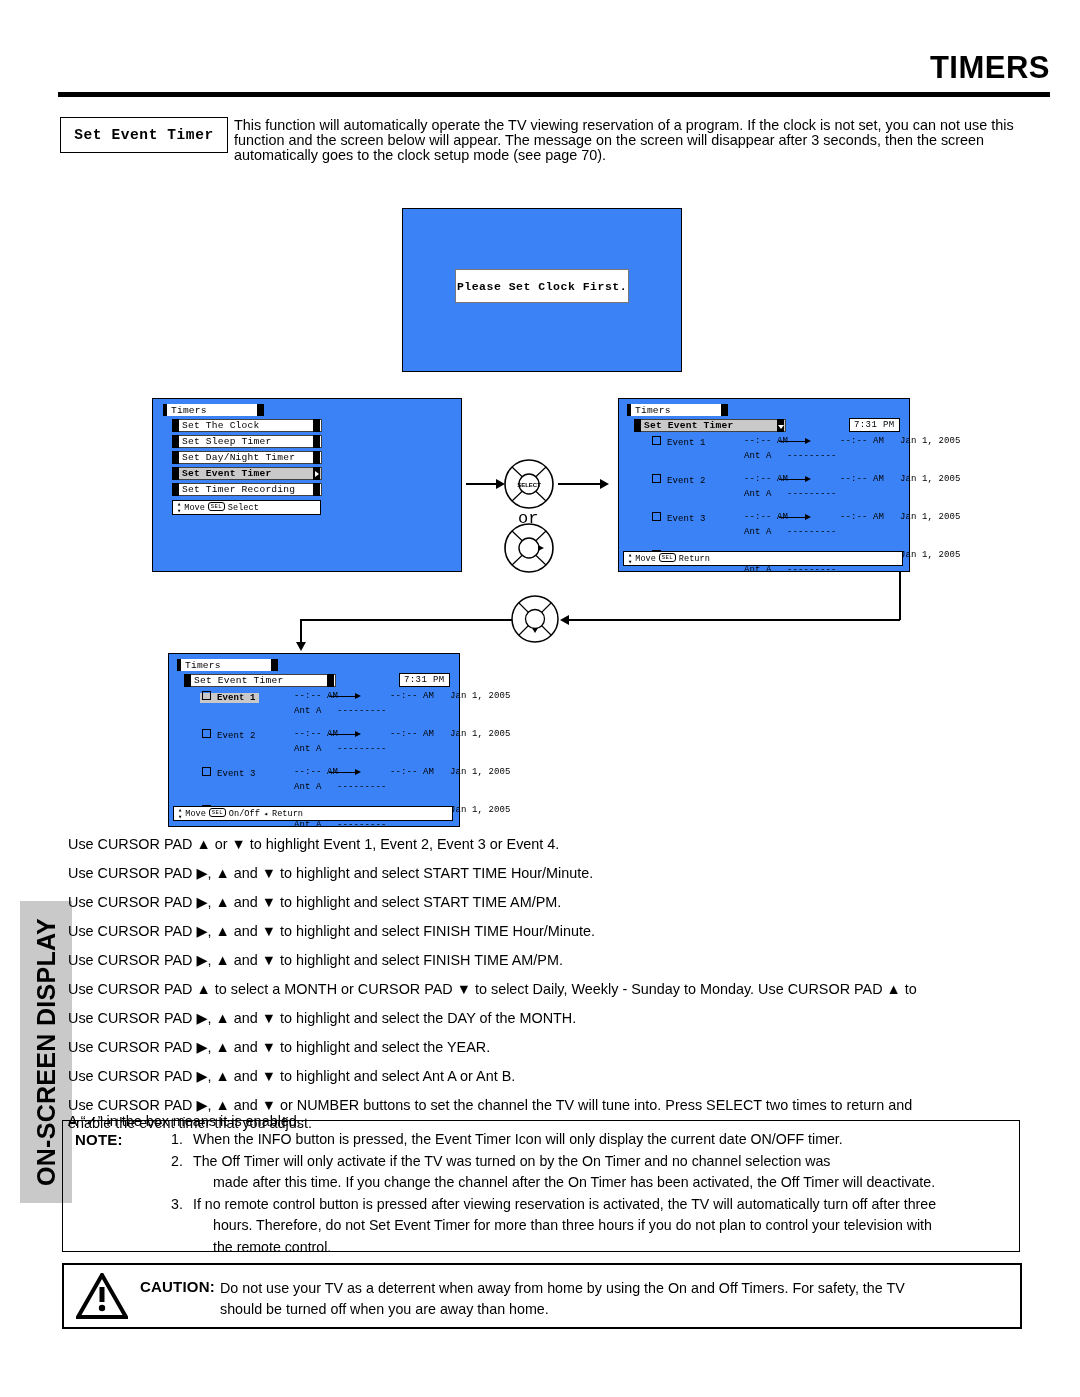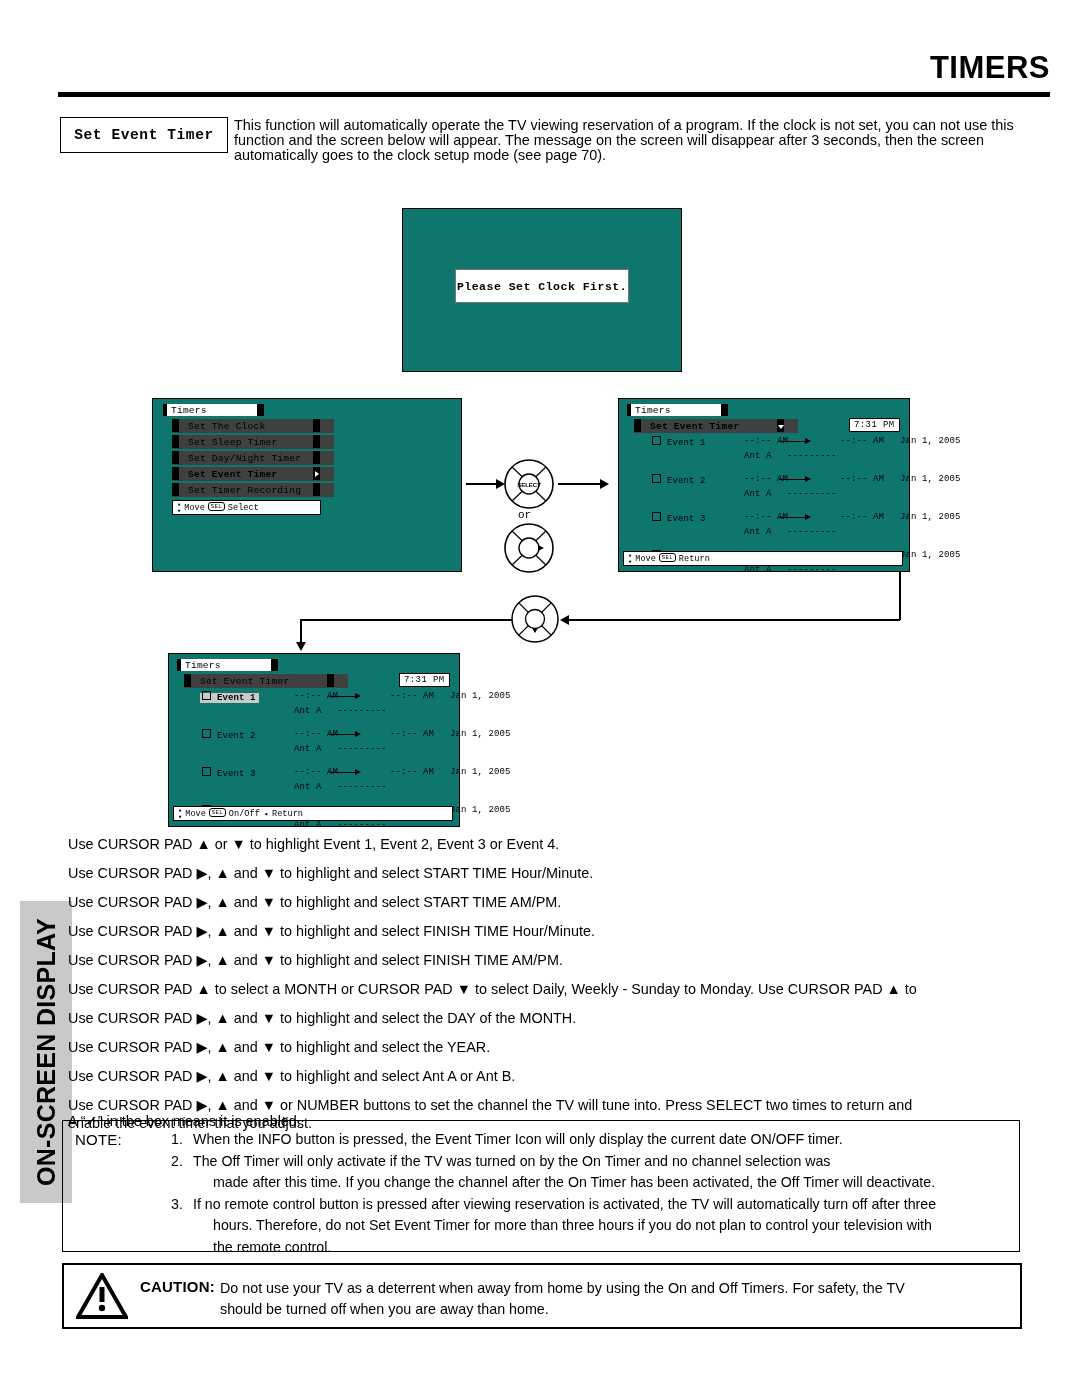--- a/index.html
+++ b/index.html
@@ -32,35 +32,35 @@
     display:flex;align-items:center;justify-content:center;
     font-family:"Liberation Mono", monospace;
     font-size:14.5px;font-weight:bold;letter-spacing:.6px;
   }
   .intro-text{
     position:absolute;left:234px;top:118px;width:786px;
     font-size:14.4px;line-height:15px;text-align:left;
   }
 
   
-  .tv{position:absolute;border:1.4px solid #000;background:#0f766e;}
+  .tv{position:absolute;border:1.4px solid #000;background:#3b82f6;}
   .tv-msg{
     position:absolute;border:1.4px solid #777;background:#fff;
     display:flex;align-items:center;justify-content:center;
     font-family:"Liberation Mono", monospace;
     font-size:11.5px;font-weight:bold;letter-spacing:.5px;
   }
 
   
   .osd{position:absolute;font-family:"Liberation Mono", monospace;}
   .cap-row{position:relative;height:13px;margin-bottom:2px;}
   .cap-left{position:absolute;left:0;top:0;width:7px;height:13px;background:#000;}
   .cap-right{position:absolute;top:0;width:7px;height:13px;background:#000;}
   .bar{
-    position:absolute;top:0;bottom:0;border:7px solid #404040;background:#fff;
+    position:absolute;top:0;bottom:0;border:1px solid #404040;background:#fff;
     display:flex;align-items:center;
   }
   .bar span{padding-left:9px;font-size:9.6px;letter-spacing:.2px;white-space:nowrap;}
   .bar.sel{background:#c9c9c9;}
   .bar.sel span{font-weight:bold;}
 
   .navbar{
     position:absolute;border:1px solid #000;background:#fff;height:13px;
     display:flex;align-items:center;font-size:8.6px;white-space:nowrap;
   }
@@ -83,21 +83,21 @@
   .arrowline{position:absolute;height:1.4px;background:#000;}
   .arrowhead{
     position:absolute;width:0;height:0;
     border-top:3.6px solid transparent;border-bottom:3.6px solid transparent;
     border-left:6px solid #000;
   }
 
   
   .pad{position:absolute;}
   .pad svg{display:block;}
-  .or-lbl{position:absolute;font-size:11px;font-family:"Liberation Mono", monospace;text-align:center;}
+  .or-lbl{position:absolute;font-size:17px;font-family:"Liberation Mono", monospace;text-align:center;}
 
   
   .fl{position:absolute;background:#000;}
   .fl-h{height:1.5px;}
   .fl-v{width:1.5px;}
   .ah-r{position:absolute;width:0;height:0;border-top:5px solid transparent;border-bottom:5px solid transparent;border-left:9px solid #000;}
   .ah-l{position:absolute;width:0;height:0;border-top:5px solid transparent;border-bottom:5px solid transparent;border-right:9px solid #000;}
   .ah-d{position:absolute;width:0;height:0;border-left:5px solid transparent;border-right:5px solid transparent;border-top:9px solid #000;}
 
   
@@ -122,21 +122,21 @@
     font-size:14.4px;line-height:17px;z-index:4;background:transparent;
   }
 
   
   .notebox{
     position:absolute;left:62px;top:1120px;width:956px;height:130px;
     border:1.6px solid #000;background:transparent;
   }
   .note-lbl{
     position:absolute;left:12px;top:10px;
-    font-size:15px;font-weight:normal;letter-spacing:.2px;
+    font-size:15px;font-weight:bold;letter-spacing:.2px;
   }
   .note-list{position:absolute;left:108px;top:8px;right:10px;}
   .note-item{
     position:relative;padding-left:22px;
     font-size:14.2px;line-height:21.5px;margin-bottom:0;
   }
   .note-item .num{position:absolute;left:0;top:0;}
   .note-item .sub{display:block;padding-left:20px;}
 
   

